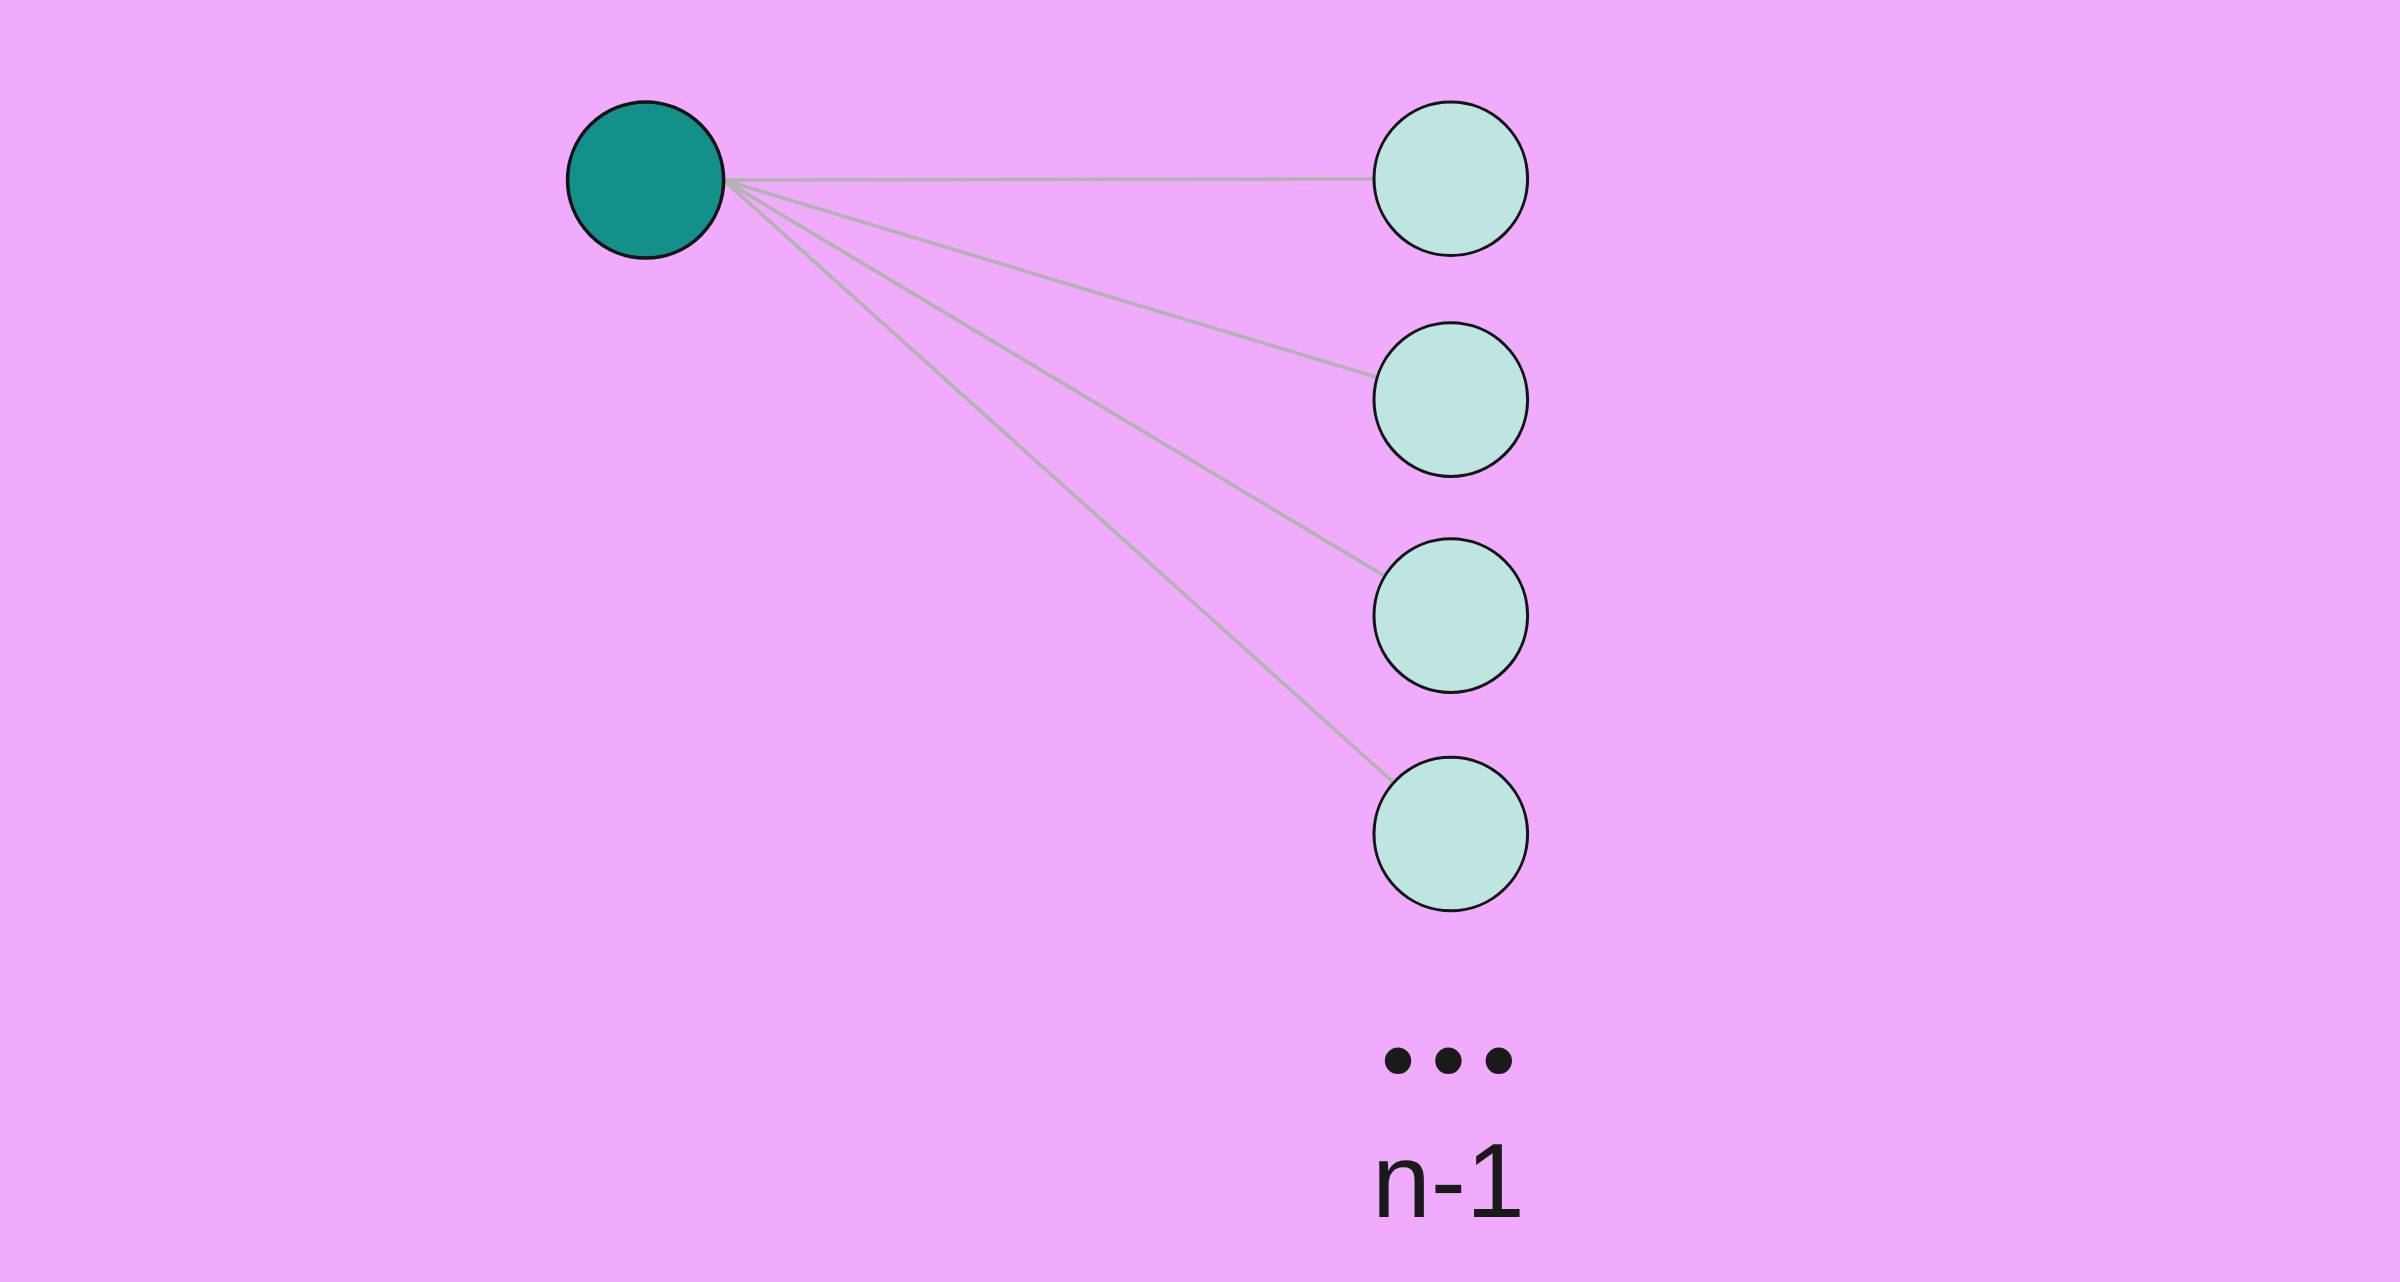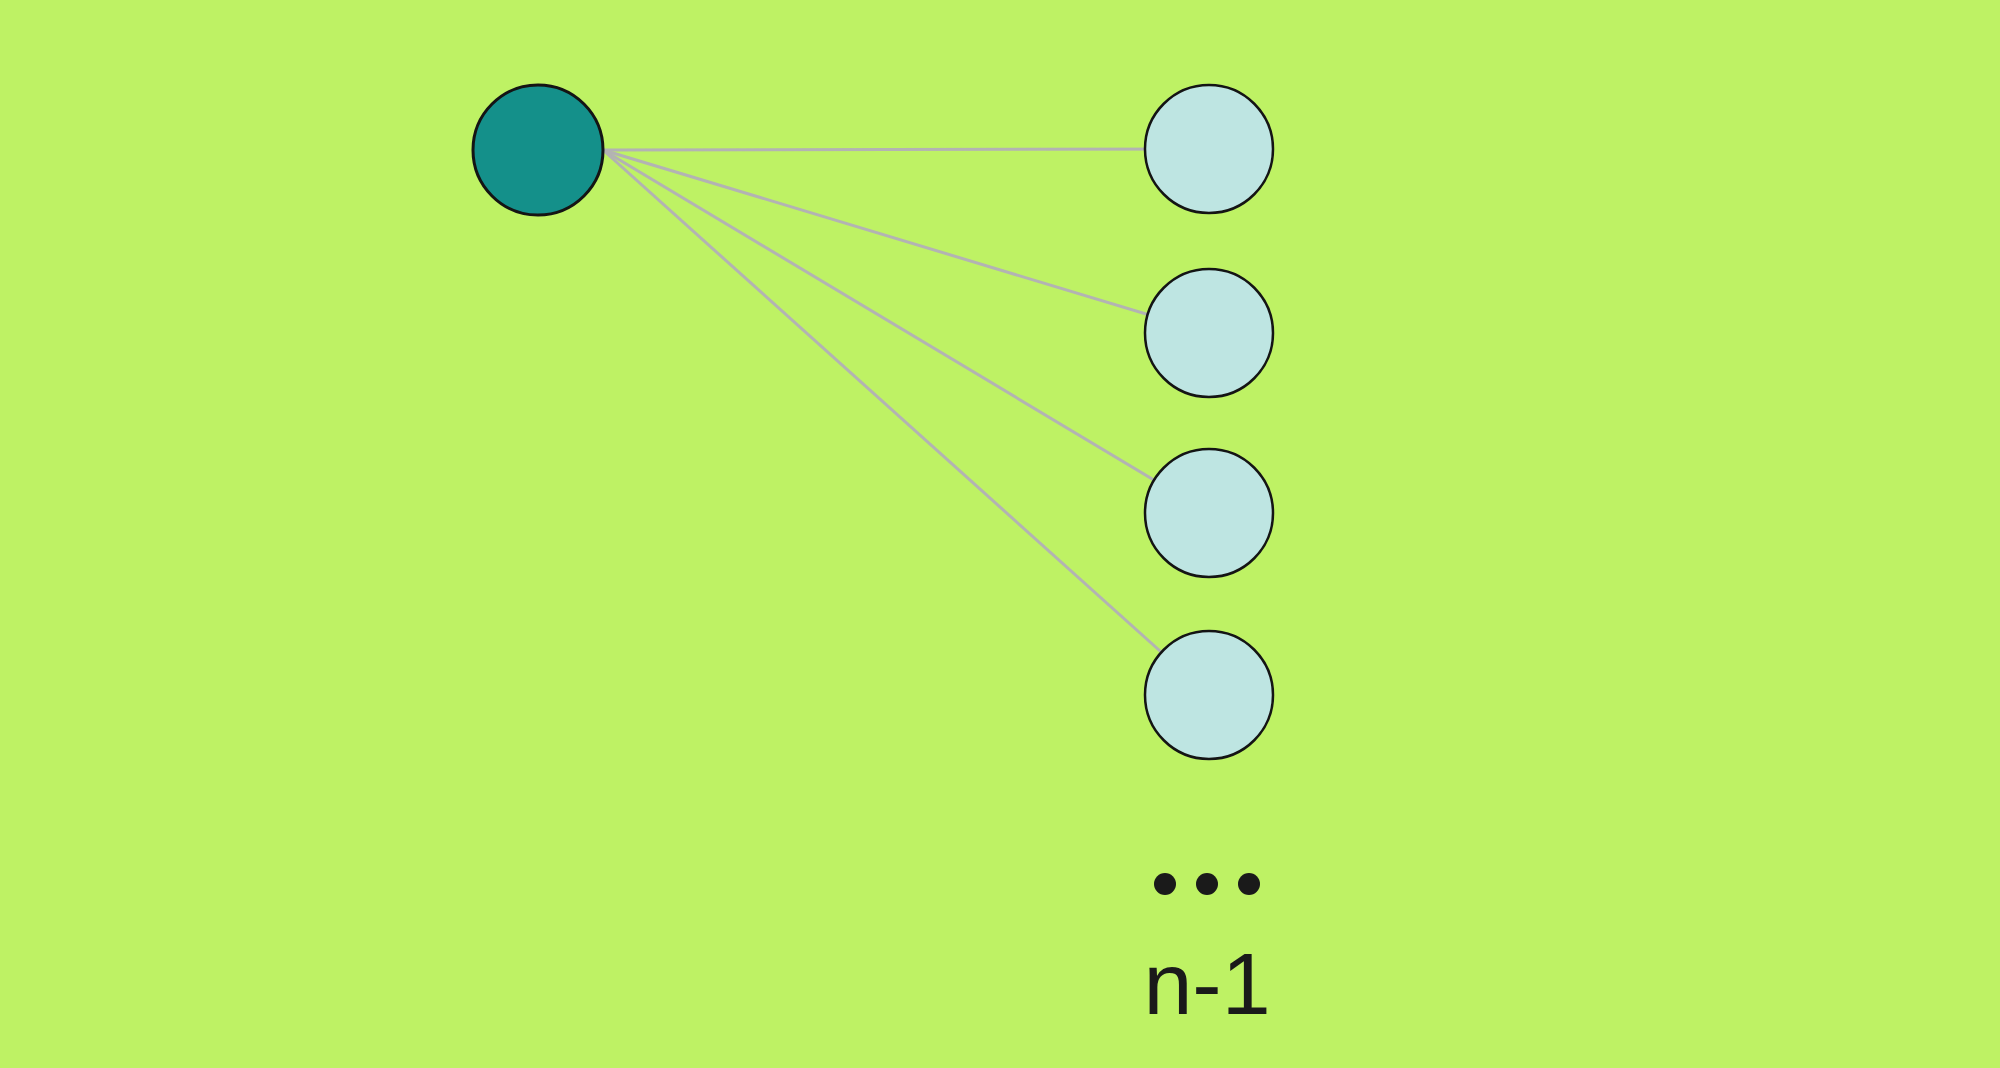--- a/index.html
+++ b/index.html
@@ -3,21 +3,21 @@
 <meta charset="utf-8">
 <style>
   html, body {
     margin: 0;
     padding: 0;
   }
   .canvas {
     position: relative;
     width: 2000px;
     height: 1068px;
-    background: #bef264;
+    background: #f0abfc;
     overflow: hidden;
     font-family: "Liberation Sans", "DejaVu Sans", sans-serif;
   }
   svg.diagram {
     position: absolute;
     left: 0;
     top: 0;
     width: 100%;
     height: 100%;
     display: block;

